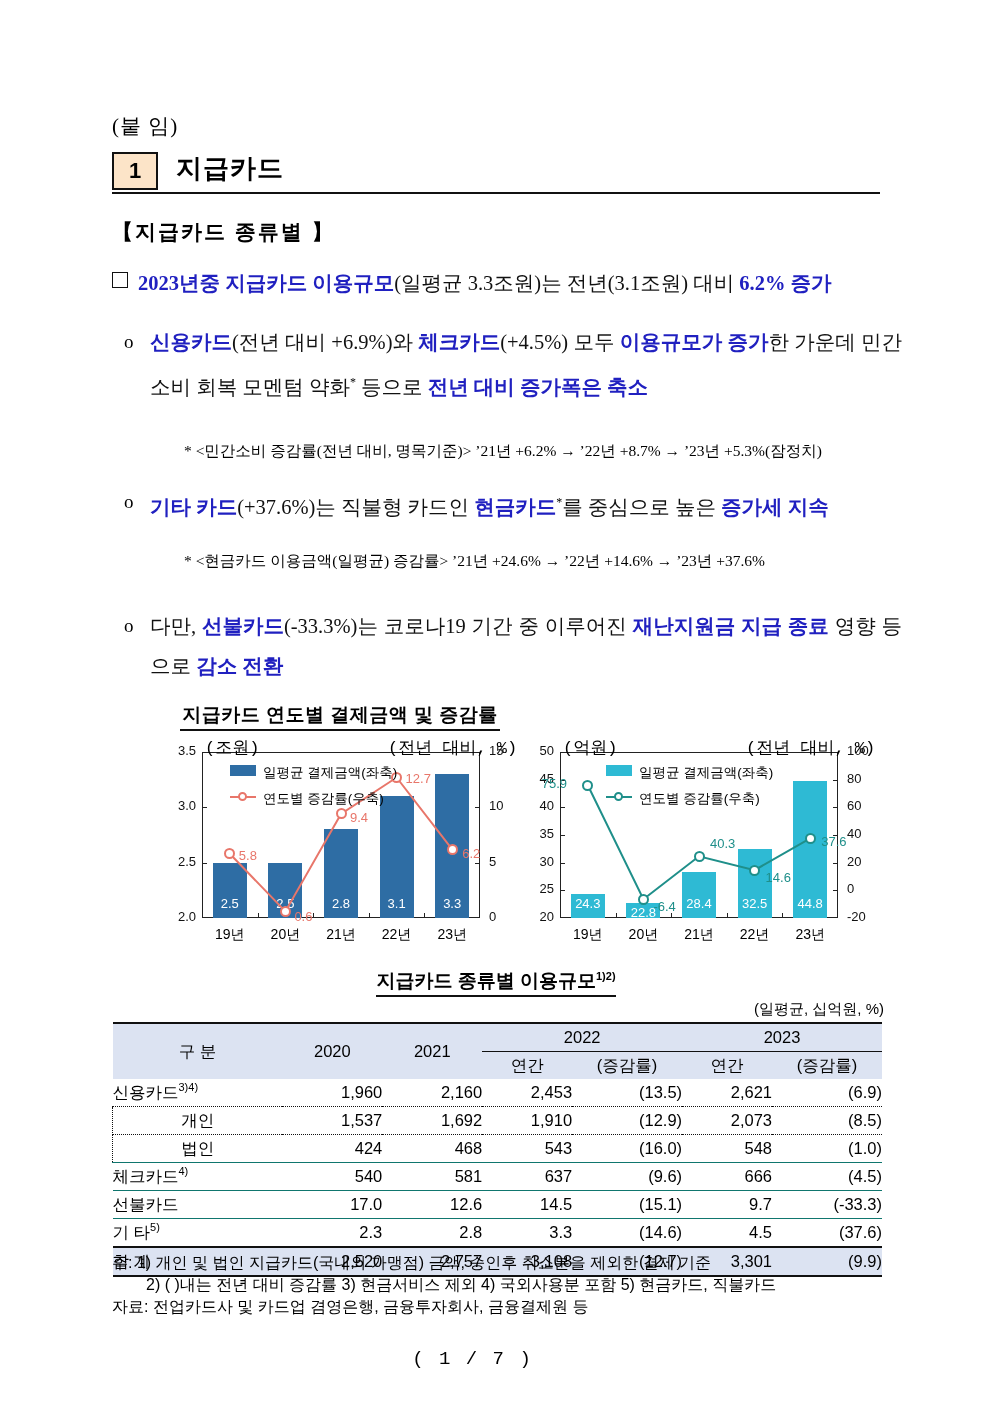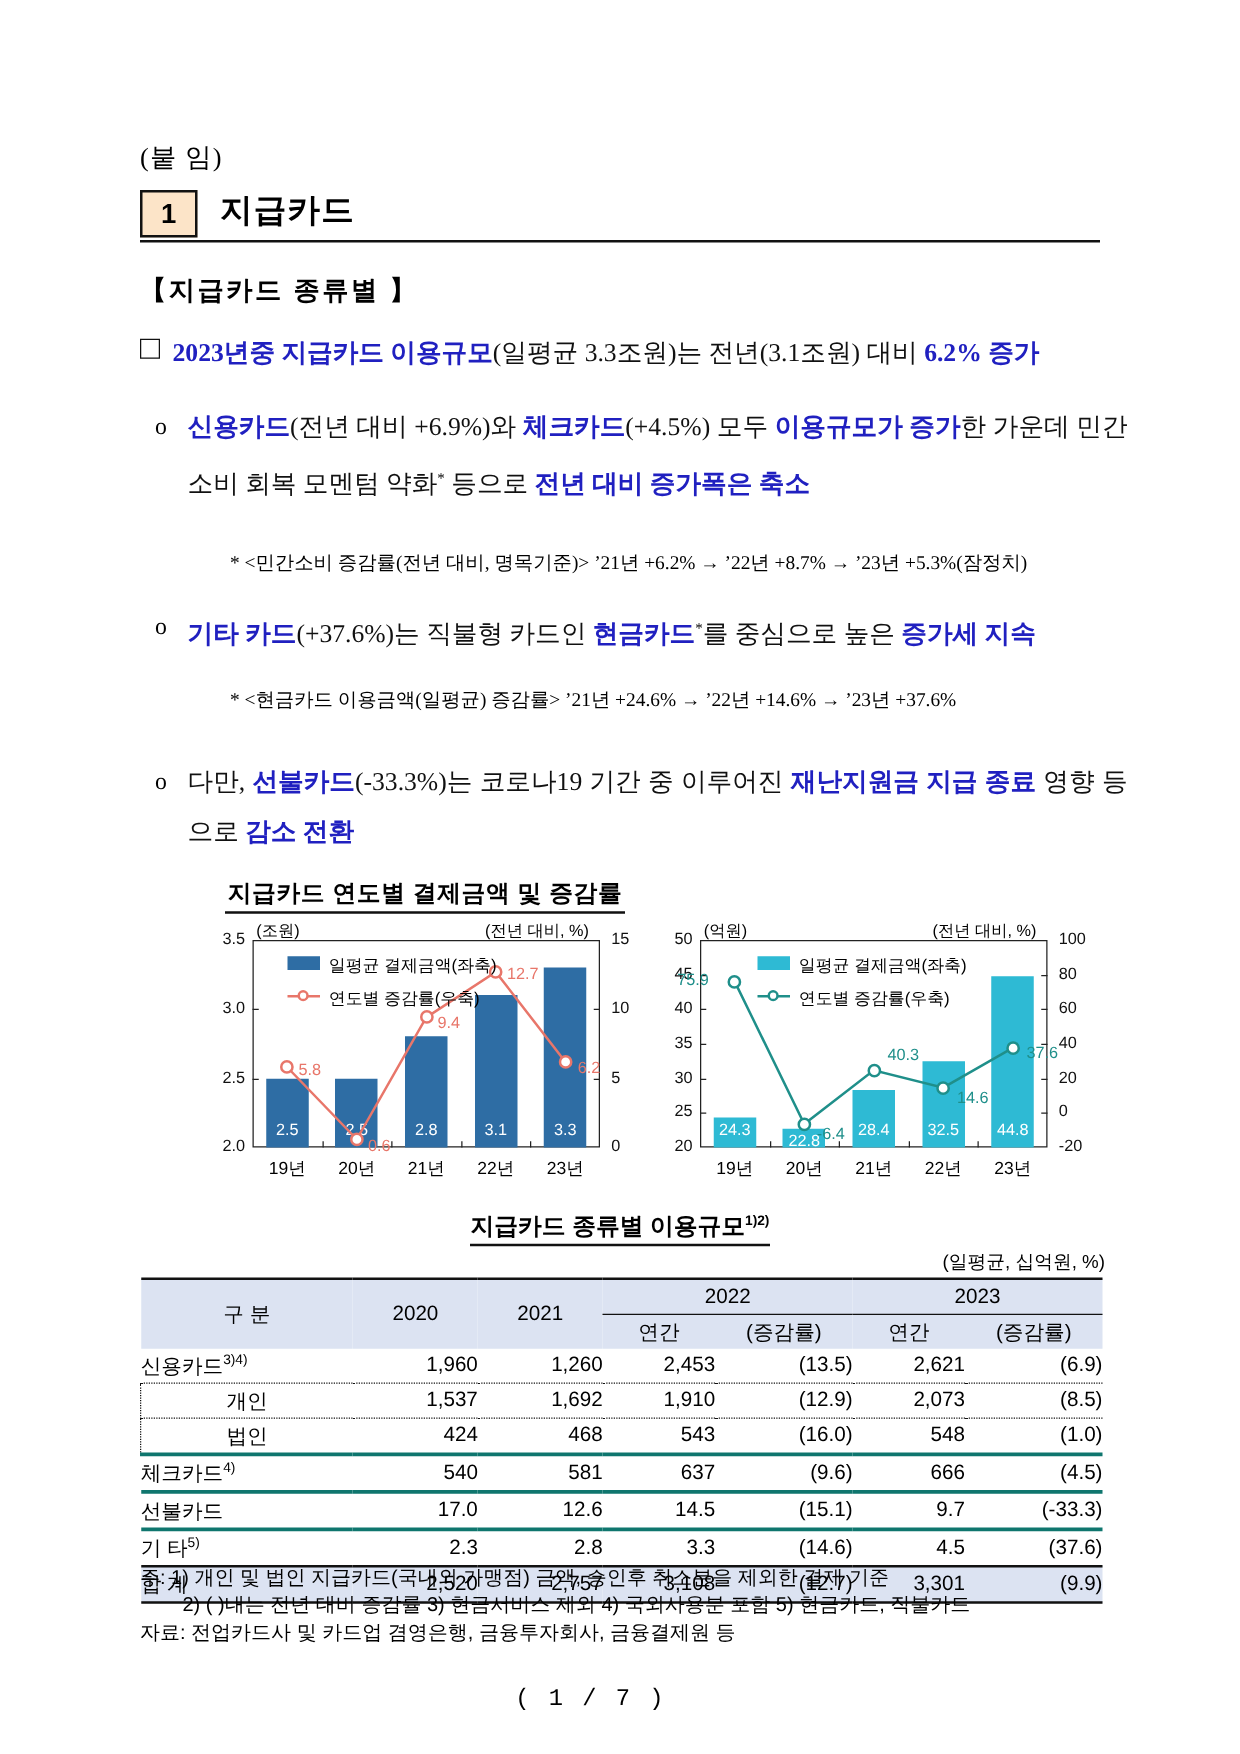--- a/index.html
+++ b/index.html
@@ -98,22 +98,22 @@
     color:#111; white-space:nowrap;
   }
   .ytick { text-align:right; }
   .y2tick { text-align:left; }
   .tickmark { position:absolute; width:5px; height:0; border-top:1.3px solid #222; }
   .xlab {
     position:absolute; font-size:14px; text-align:center;
     font-family:"Liberation Sans", sans-serif; white-space:nowrap;
   }
   .unit-l, .unit-r {
-    position:absolute; font-size:13px; white-space:nowrap;
-    font-family:Liberation Sans, sans-serif;
+    position:absolute; font-size:17px; white-space:nowrap;
+    font-family:Liberation Mono, monospace;
   }
   .bar { position:absolute; }
   .barlab {
     position:absolute; font-size:13px; color:#fff; text-align:center;
     font-family:"Liberation Sans", sans-serif; white-space:nowrap;
   }
   .dot { position:absolute; border-radius:50%; background:#fff; box-sizing:border-box; }
   .linelab {
     position:absolute; font-size:13px; white-space:nowrap;
     font-family:"Liberation Sans", sans-serif;
@@ -144,21 +144,21 @@
     font-size:16.5px;
   }
   table.data th, table.data td { padding:0; }
   .hdr-bg { background:#DCE3F2; }
   .th-c { text-align:center; font-weight:normal; height:27px; }
   .num { text-align:right; padding-right:12px; height:27px; }
   .lbl { text-align:left; padding-left:4px; height:27px; }
   .lbl-ind { text-align:center; height:27px; }
   .tb-top { border-top:2px solid #111; }
   .tb-bot { border-bottom:2px solid #111; }
-  .tb-thin { border-bottom:3px solid #0f766e; }
+  .tb-thin { border-bottom:1px solid #0f766e; }
   .tb-dot { border-bottom:1px dotted #111; }
   .sub-rule { border-bottom:1px solid #111; }
   .vdot { border-left:1px dotted #111; }
   .total-row td { background:#DCE3F2; font-weight:normal; }
 
   .footnotes {
     position:absolute; left:112px; width:790px;
     font-size:16px; line-height:22px;
     font-family:"Liberation Sans", sans-serif;
   }
@@ -344,21 +344,21 @@
         <th class="th-c" style="width:90px;">연간</th>
         <th class="th-c" style="width:110px;">(증감률)</th>
         <th class="th-c" style="width:90px;">연간</th>
         <th class="th-c" style="width:110px;">(증감률)</th>
       </tr>
     </thead>
     <tbody id="tbody">
         <tr>
           <td class="lbl tb-dot">신용카드<sup class="fn">3)4)</sup></td>
           <td class="num tb-dot">1,960</td>
-          <td class="num tb-dot">1,260</td>
+          <td class="num tb-dot">2,160</td>
           <td class="num tb-dot">2,453</td>
           <td class="num tb-dot">(13.5)</td>
           <td class="num tb-dot">2,621</td>
           <td class="num tb-dot">(6.9)</td>
         </tr>
         <tr>
           <td class="lbl-ind tb-dot vdot">개인</td>
           <td class="num tb-dot">1,537</td>
           <td class="num tb-dot">1,692</td>
           <td class="num tb-dot">1,910</td>

